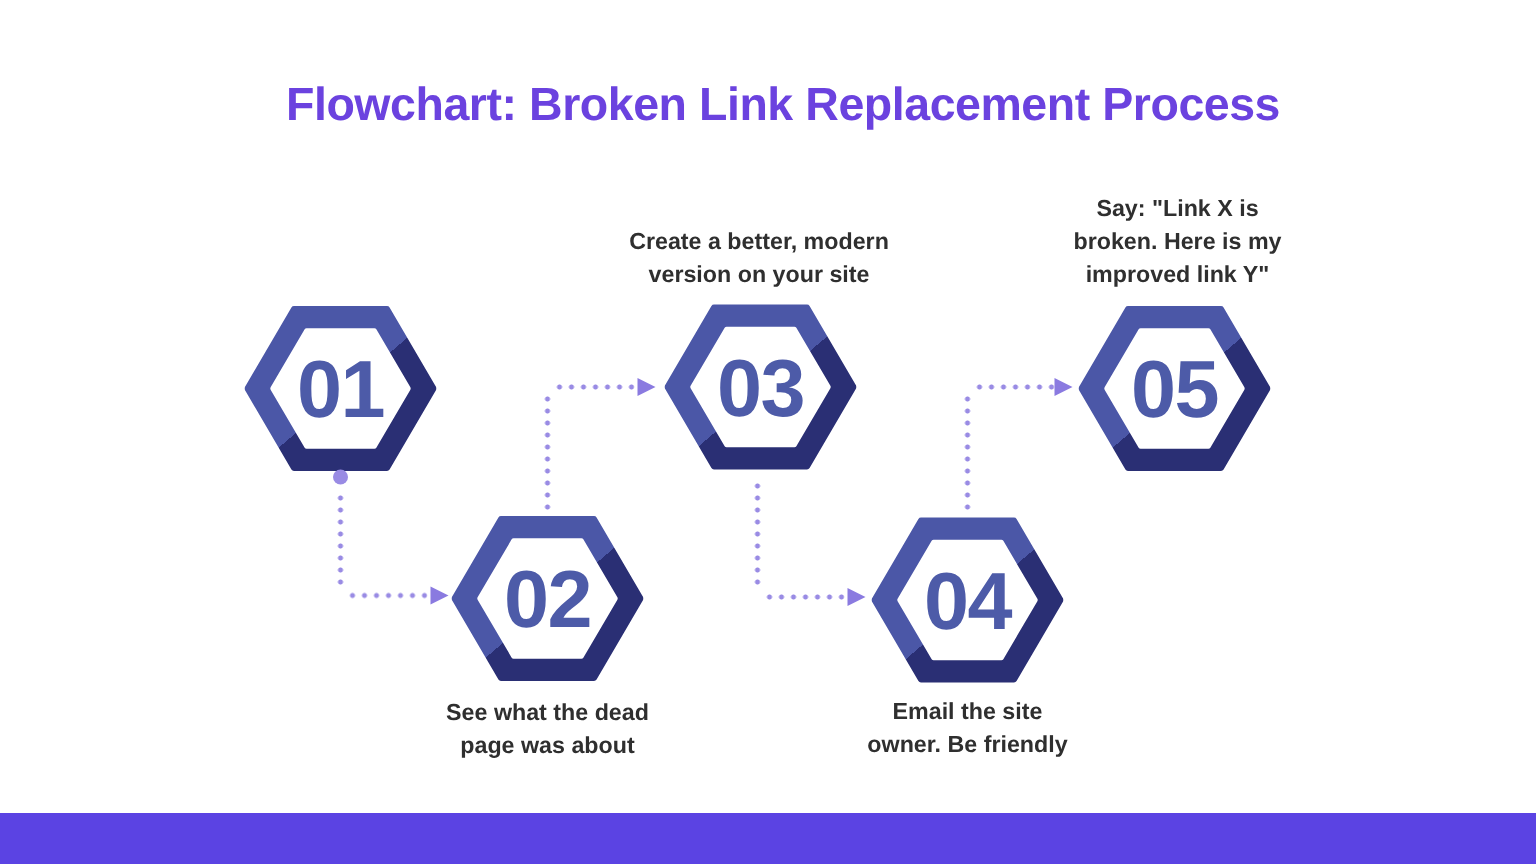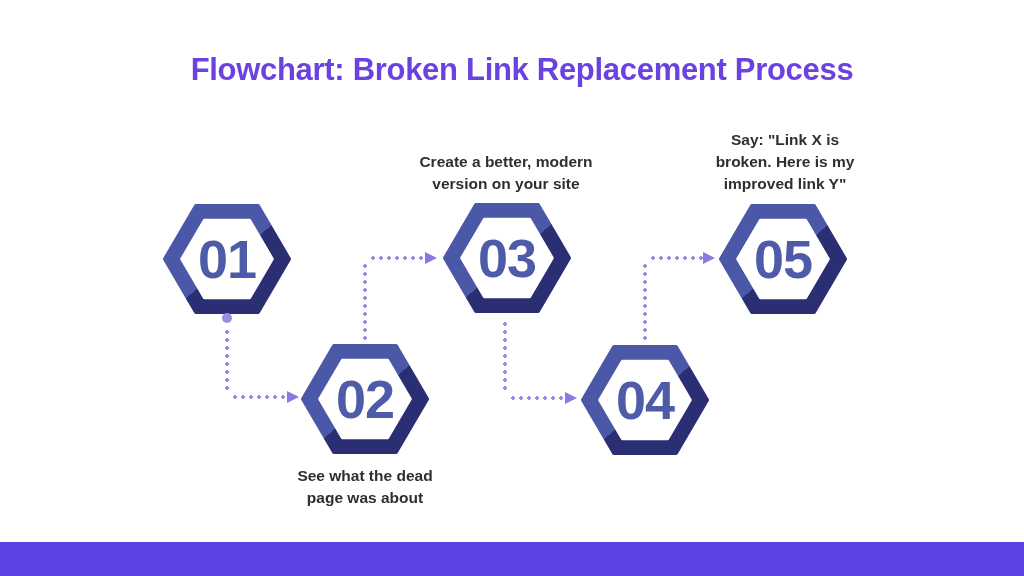--- a/index.html
+++ b/index.html
@@ -64,20 +64,22 @@
       </linearGradient>
     </defs>
   </svg>
 
   <div class="page-title">Flowchart: Broken Link Replacement Process</div>
 
   <div class="step-label" style="left:255px; top:465px;">See what the dead
 page was about</div>
   <div class="step-label" style="left:396px; top:151px;">Create a better, modern
 version on your site</div>
+  <div class="step-label" style="left:535px; top:464px;">Email the site
+owner. Be friendly</div>
   <div class="step-label" style="left:675px; top:129px;">Say: "Link X is
 broken. Here is my
 improved link Y"</div>
 
   <svg class="hex-svg" style="left:163px; top:203px;" viewBox="0 0 128 112">
     <polygon points="2,56 33,3 95,3 126,56 95,109 33,109" fill="url(#hexgrad)" stroke="url(#hexgrad)" stroke-width="4" stroke-linejoin="round"></polygon>
     <polygon points="18.7,56 41.4,17.3 86.6,17.3 109.3,56 86.6,94.7 41.4,94.7" fill="#ffffff" stroke="#ffffff" stroke-width="3" stroke-linejoin="round"></polygon>
     <text class="hex-num" x="64" y="75" text-anchor="middle">01</text>
   </svg>
 

